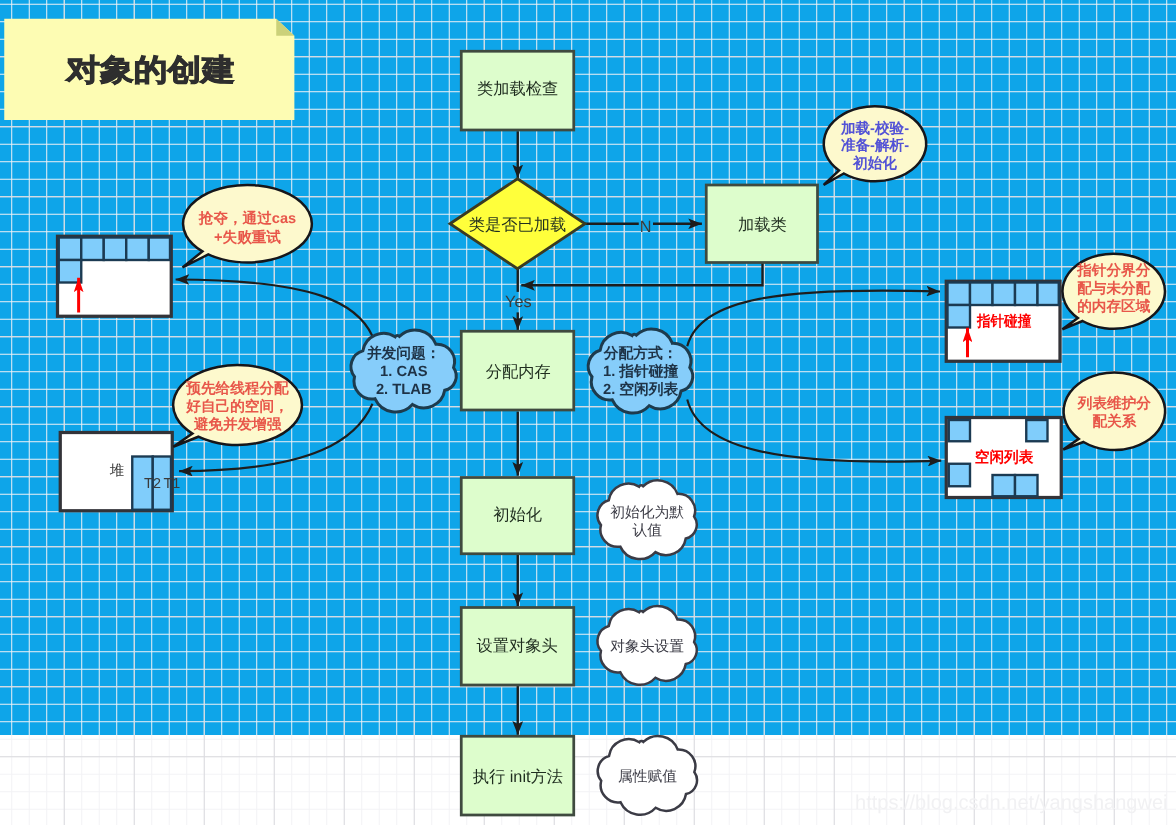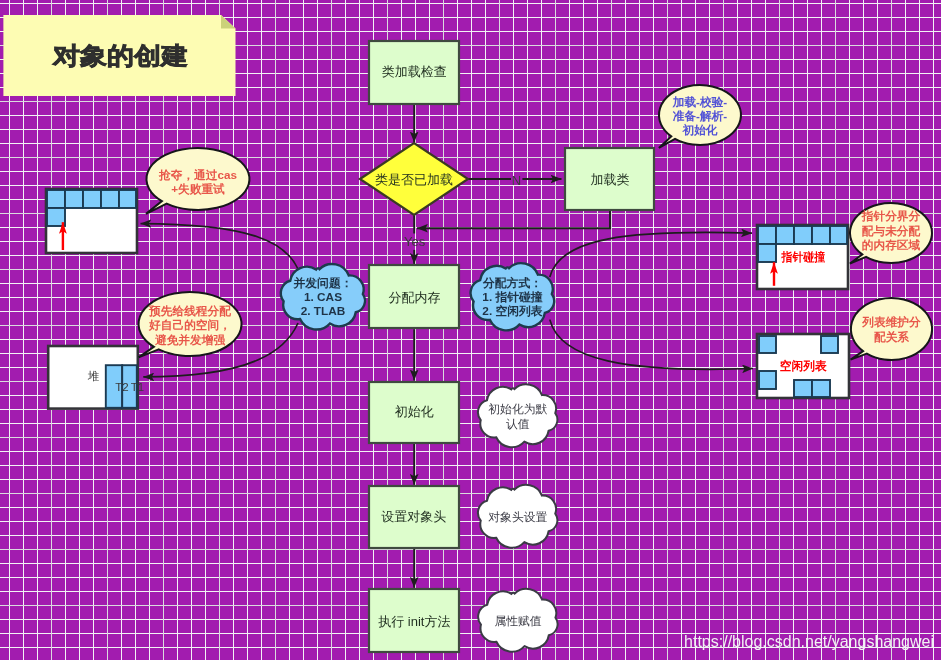--- a/index.html
+++ b/index.html
@@ -1,19 +1,19 @@
 <!DOCTYPE html>
 <html><head>
 <meta charset="utf-8">
 <title>对象的创建</title>
 <style>
   html,body{margin:0;padding:0;}
   body{width:941px;height:660px;overflow:hidden;background:#ffffff;
        font-family:"Liberation Sans",sans-serif;}
-  #canvas{position:relative;width:941px;height:660px;background:#a21caf;}
+  #canvas{position:relative;width:941px;height:588px;background:#0ea5e9;}
   #grid{position:absolute;left:0;top:0;width:941px;height:660px;
     background-image:
       linear-gradient(to right, #dadade 1px, transparent 1px),
       linear-gradient(to bottom, #dadade 1px, transparent 1px),
       linear-gradient(to right, #f2f2f5 1px, transparent 1px),
       linear-gradient(to bottom, #f2f2f5 1px, transparent 1px);
     background-size:56px 56px,56px 56px,14px 14px,14px 14px;
     background-position:51px 45px,51px 45px,51px 45px,51px 45px;}
   #diagram{position:absolute;left:0;top:0;}
   .nodebox{fill:#ddfdcc;stroke:#3f4a3f;stroke-width:2.2;}

